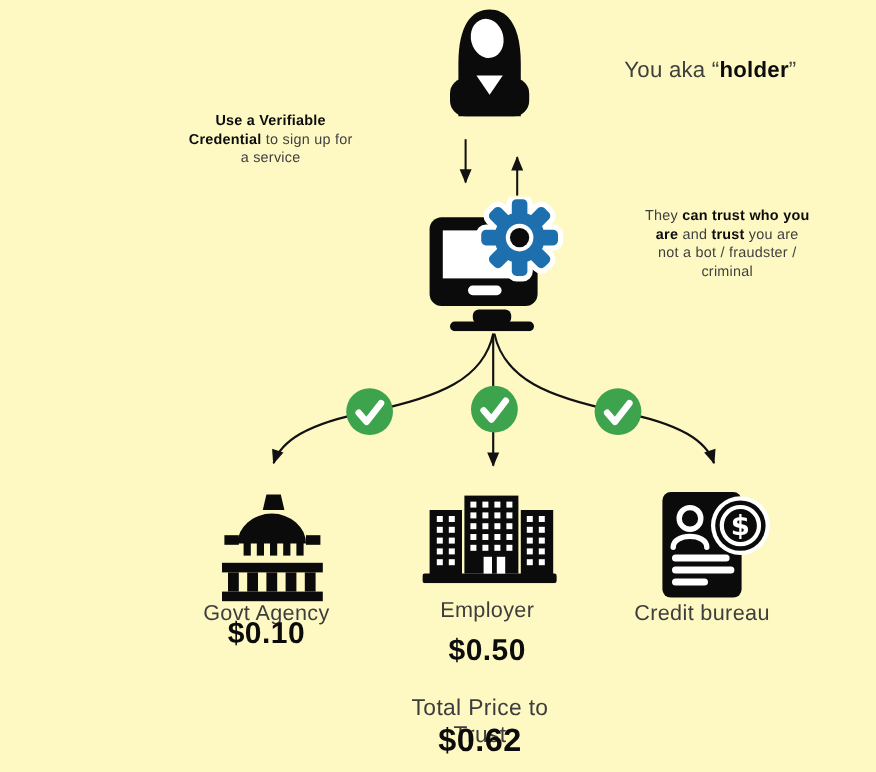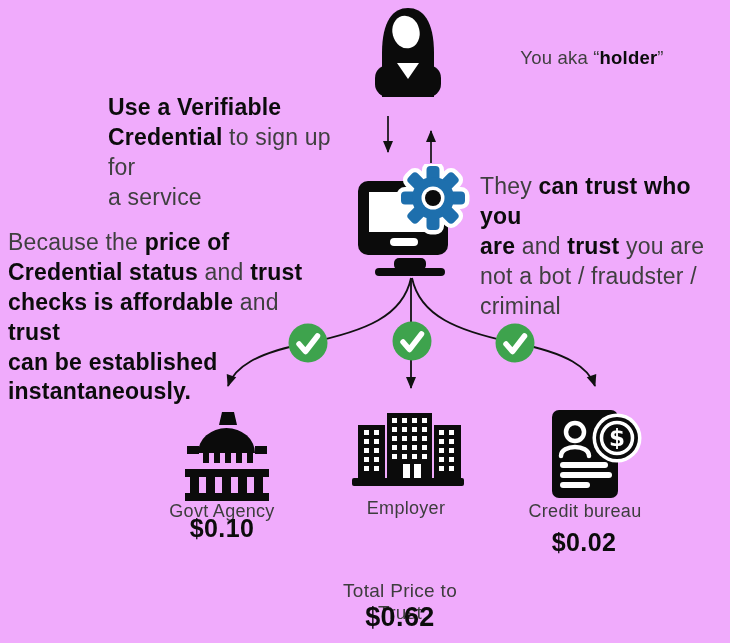--- a/index.html
+++ b/index.html
@@ -1,20 +1,20 @@
 <!DOCTYPE html>
 <html><head>
 <meta charset="utf-8">
 <style>
   html,body{margin:0;padding:0;background:#fff;}
-  #canvas{position:relative;width:730px;height:643px;background:#f0abfc;overflow:hidden;
+  #canvas{position:relative;width:730px;height:643px;background:#fef9c3;overflow:hidden;
           font-family:"Liberation Sans",sans-serif;color:#3f3f3f;}
   .layer{position:absolute;left:0;top:0;width:730px;height:643px;}
   .icon-box{position:absolute;}
-  .para{position:absolute;font-size:23px;line-height:1.3;
+  .para{position:absolute;text-align:center;font-size:12px;line-height:1.3;
         letter-spacing:.2px;color:#3f3f3f;white-space:pre-line;}
   .para .b{font-weight:700;color:#0c0c0c;}
   .holder-line{position:absolute;left:492px;top:47px;width:200px;text-align:center;
         font-size:18.5px;color:#3f3f3f;letter-spacing:.2px;}
   .holder-line .b{font-weight:700;color:#0c0c0c;}
   .v-label{position:absolute;width:150px;text-align:center;font-size:18px;color:#3d3d3d;letter-spacing:.3px;}
   .v-price{position:absolute;width:150px;text-align:center;font-size:25px;font-weight:800;
            color:#0c0c0c;letter-spacing:.4px;}
   .total-label{position:absolute;left:325px;top:580px;width:150px;text-align:center;
            font-size:19px;color:#3d3d3d;letter-spacing:.3px;}
@@ -95,25 +95,20 @@
         <circle cx="83" cy="34" r="8" fill="#0b0b0b"></circle>
       </g>
     </svg>
   </div>
 
   <div class="para" style="left:480px;top:172px;width:252px;"><span>They </span><span class="b">can trust who you
 are</span><span> and </span><span class="b">trust</span><span> you are
 not a bot / fraudster /
 criminal</span></div>
 
-  <div class="para" style="left:8px;top:228px;width:316px;"><span>Because the </span><span class="b">price of
-Credential status</span><span> and </span><span class="b">trust
-checks is affordable</span><span> and </span><span class="b">trust
-can be established
-instantaneously.</span></div>
 
   <div class="icon-box" style="left:182px;top:408px;width:90px;height:94px;">
     <svg width="90" height="94" viewBox="0 0 90 94" fill="#0b0b0b">
       <path d="M40,4 L52,4 L55,17 L37,17 Z"></path>
       <path d="M16,45 A28.5,25 0 0 1 73,45 Z"></path>
       <rect x="5" y="38" width="12" height="8"></rect>
       <rect x="73" y="38" width="12" height="8"></rect>
       <rect x="21" y="44" width="6" height="11"></rect>
       <rect x="32" y="44" width="6" height="11"></rect>
       <rect x="43" y="44" width="6" height="11"></rect>
@@ -196,20 +191,20 @@
         <circle cx="68" cy="33" r="15.5" fill="none" stroke="#fff" stroke-width="3.5"></circle>
         <text x="68" y="41" text-anchor="middle" font-family="DejaVu Sans, sans-serif" font-size="23" font-weight="bold" fill="#fff">$</text>
       </g>
     </svg>
   </div>
 
   <div class="v-label" style="left:147px;top:501px;">Govt Agency</div>
   <div class="v-price" style="left:147px;top:514px;">$0.10</div>
 
   <div class="v-label" style="left:331px;top:498px;">Employer</div>
+  <div class="v-price" style="left:331px;top:528px;">$0.50</div>
 
   <div class="v-label" style="left:510px;top:501px;">Credit bureau</div>
-  <div class="v-price" style="left:509px;top:528px;">$0.02</div>
 
   <div class="total-label">Total Price to Trust</div>
   <div class="total-value">$0.62</div>
 
 </div>
 
 </body></html>

